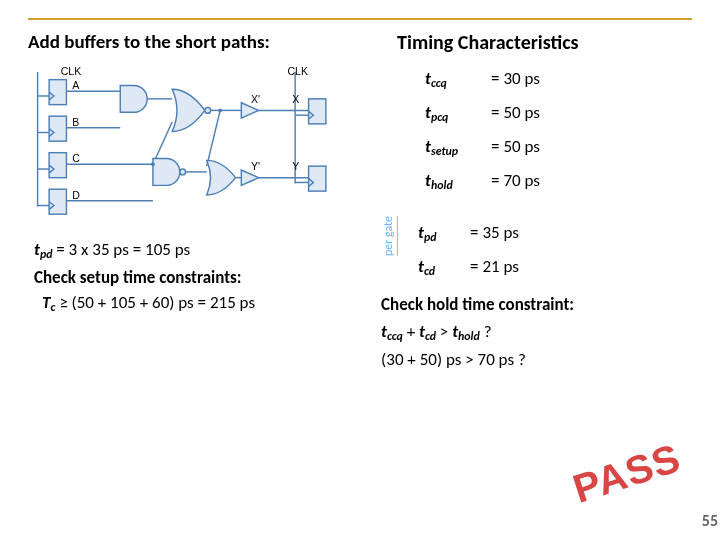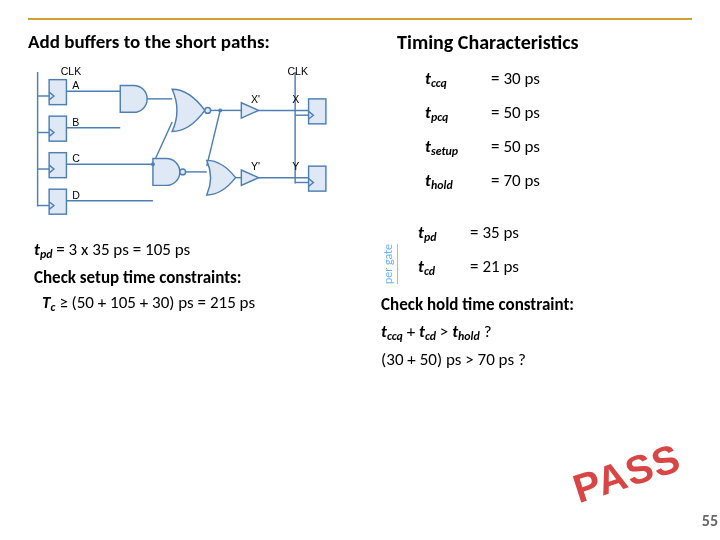--- a/index.html
+++ b/index.html
@@ -15,21 +15,21 @@
   .diagram { width:100%; height:168px; }
   .calc { font-size:17px; margin:6px 0; padding-left:6px; }
   .calc2 { font-size:17px; margin:4px 0; padding-left:14px; }
   .calc-head { font-weight:700; font-size:17px; padding-left:6px; }
   .calc-head-r { font-weight:700; font-size:17px; margin-top:10px; }
   .ital { font-style:italic; font-weight:700; }
   .sub { font-style:italic; font-weight:700; }
   .tcTable { margin-left:34px; margin-top:0px; border-spacing:0; }
   .tcTable td { font-size:17px; padding:6px 10px; }
   .tcTable td:first-child { font-style:italic; font-weight:700; width:66px; }
-  .pg { display:flex; align-items:flex-end; margin-top:18px; }
+  .pg { display:flex; align-items:flex-start; margin-top:18px; }
   .pglabel { writing-mode:vertical-rl; transform:rotate(180deg); font-size:12px; color:#6bb0ff; border-left:1px solid #8cc0ff; padding-left:2px; margin-right:10px; }
   .pg table { border-spacing:0; }
   .pg td { font-size:17px; padding:6px 10px; }
   .pg td:first-child { font-style:italic; font-weight:700; width:52px; }
   .pagenum { position:absolute; right:2px; bottom:10px; font-size:16px; color:#666; font-weight:700;}
   .pass { position:absolute; right:38px; bottom:44px; font-size:40px; font-weight:800; color:#d94545; transform:rotate(-18deg); letter-spacing:1px; font-family:"Arial Black",sans-serif;}
   sub { font-size:0.7em; vertical-align:-0.25em; }
 </style>
 </head>
 <body>
@@ -116,21 +116,21 @@
         <circle cx="200" cy="48" r="2" fill="#4d7fb5"></circle>
         <circle cx="130" cy="104" r="2" fill="#4d7fb5"></circle>
       </svg>
 
       <div class="calc">
         <span class="ital">t</span><sub class="sub">pd</sub><span> = 3 x 35 ps = 105 ps</span>
       </div>
 
       <div class="calc-head">Check setup time constraints:</div>
       <div class="calc2">
-        <span class="ital">T</span><sub class="sub">c</sub><span> ≥ (50 + 105 + 30) ps = 215 ps</span>
+        <span class="ital">T</span><sub class="sub">c</sub><span> ≥ (50 + 105 + 60) ps = 215 ps</span>
       </div>
     </div>
 
     <div class="right">
       <div class="subhead">Timing Characteristics</div>
 
       <table class="tcTable">
         <tbody>
             <tr>
               <td><span>t</span><sub>ccq</sub></td>

